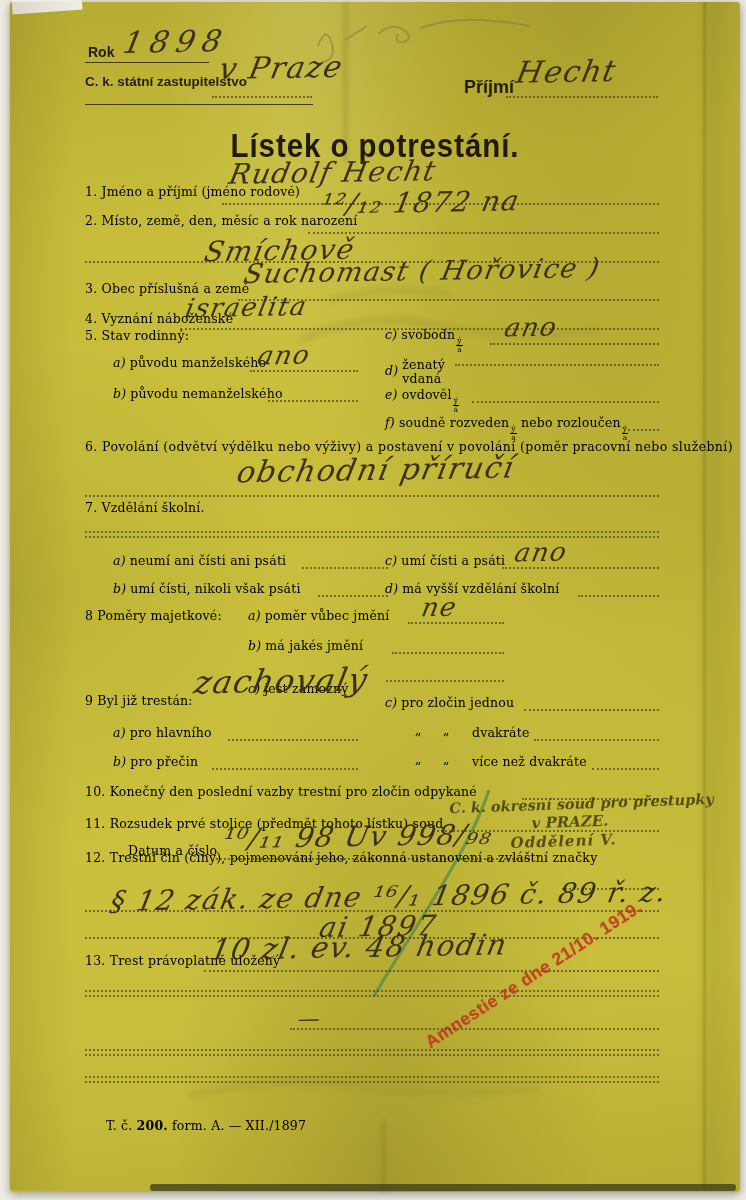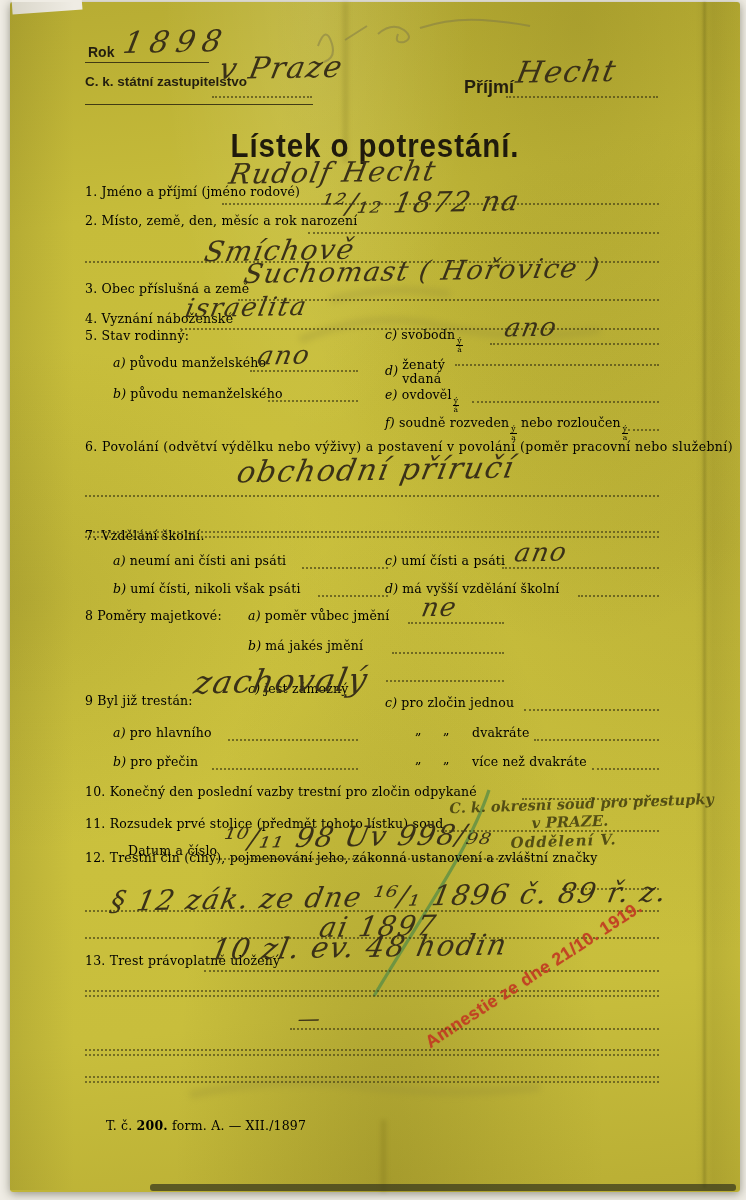--- a/index.html
+++ b/index.html
@@ -148,21 +148,21 @@
         <span>a</span>
       </span>
   </div>
   <div class="abs dl" style="left:628px;top:429px;width:31px;"></div>
 
   <div class="abs lbl" style="left:85px;top:439px;letter-spacing:.4px;">6. Povolání (odvětví výdělku nebo výživy) a postavení v povolání (poměr pracovní nebo služební)</div>
   <div class="abs hw" style="left:238px;top:452px;font-size:30px;">obchodní příručí</div>
   <div class="abs dl" style="left:85px;top:495px;width:574px;"></div>
   <div class="abs dl2" style="left:85px;top:531px;width:574px;"></div>
 
-  <div class="abs lbl" style="left:85px;top:528px;">7. Vzdělání školní.</div>
+  <div class="abs lbl" style="left:85px;top:500px;">7. Vzdělání školní.</div>
 
   <div class="abs lbl" style="left:113px;top:553px;">
     <span class="mk">a)</span><span>neumí ani čísti ani psáti</span>
   </div>
   <div class="abs dl" style="left:302px;top:567px;width:86px;"></div>
   <div class="abs lbl" style="left:385px;top:553px;">
     <span class="mk">c)</span><span>umí čísti a psáti</span>
   </div>
   <div class="abs hw" style="left:515px;top:537px;font-size:26px;">ano</div>
   <div class="abs dl" style="left:502px;top:567px;width:157px;"></div>

